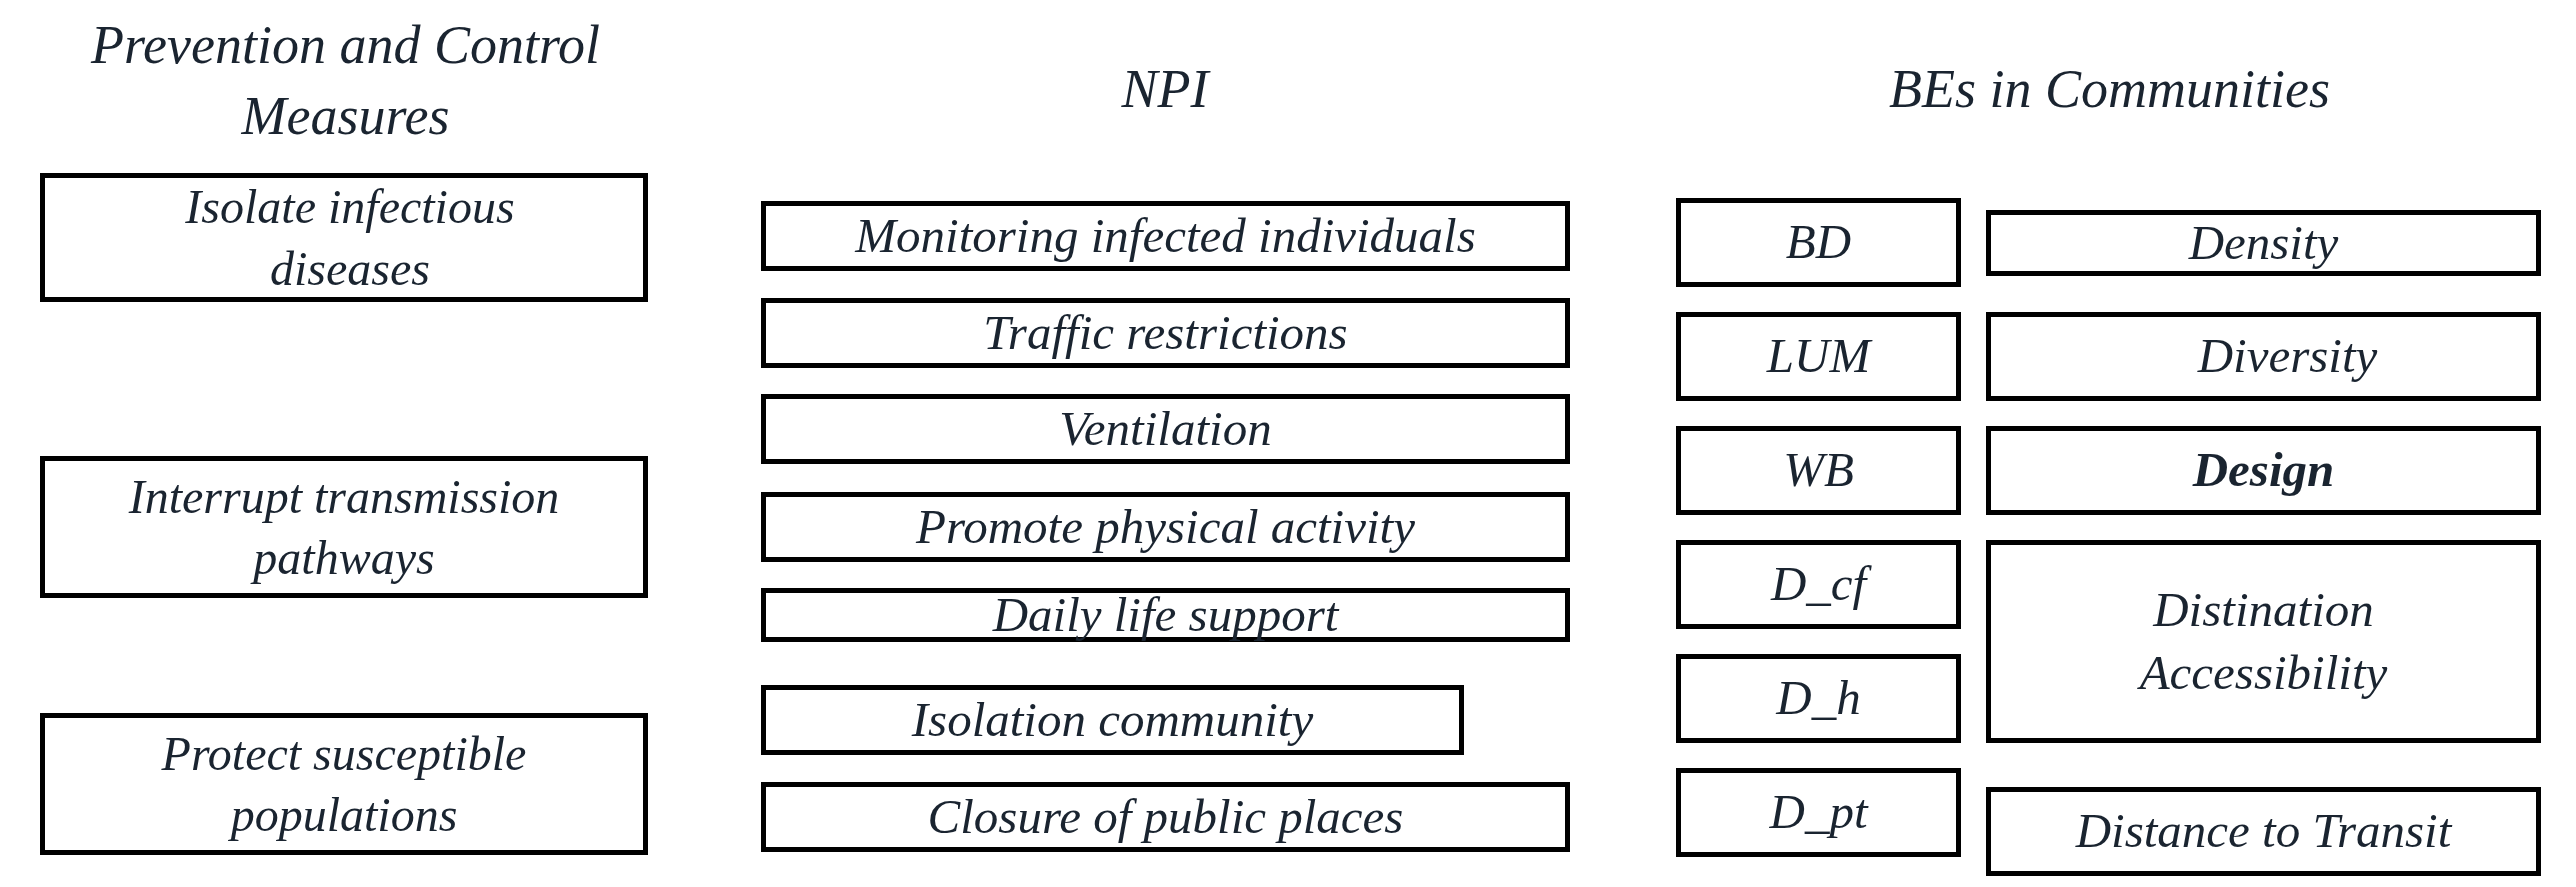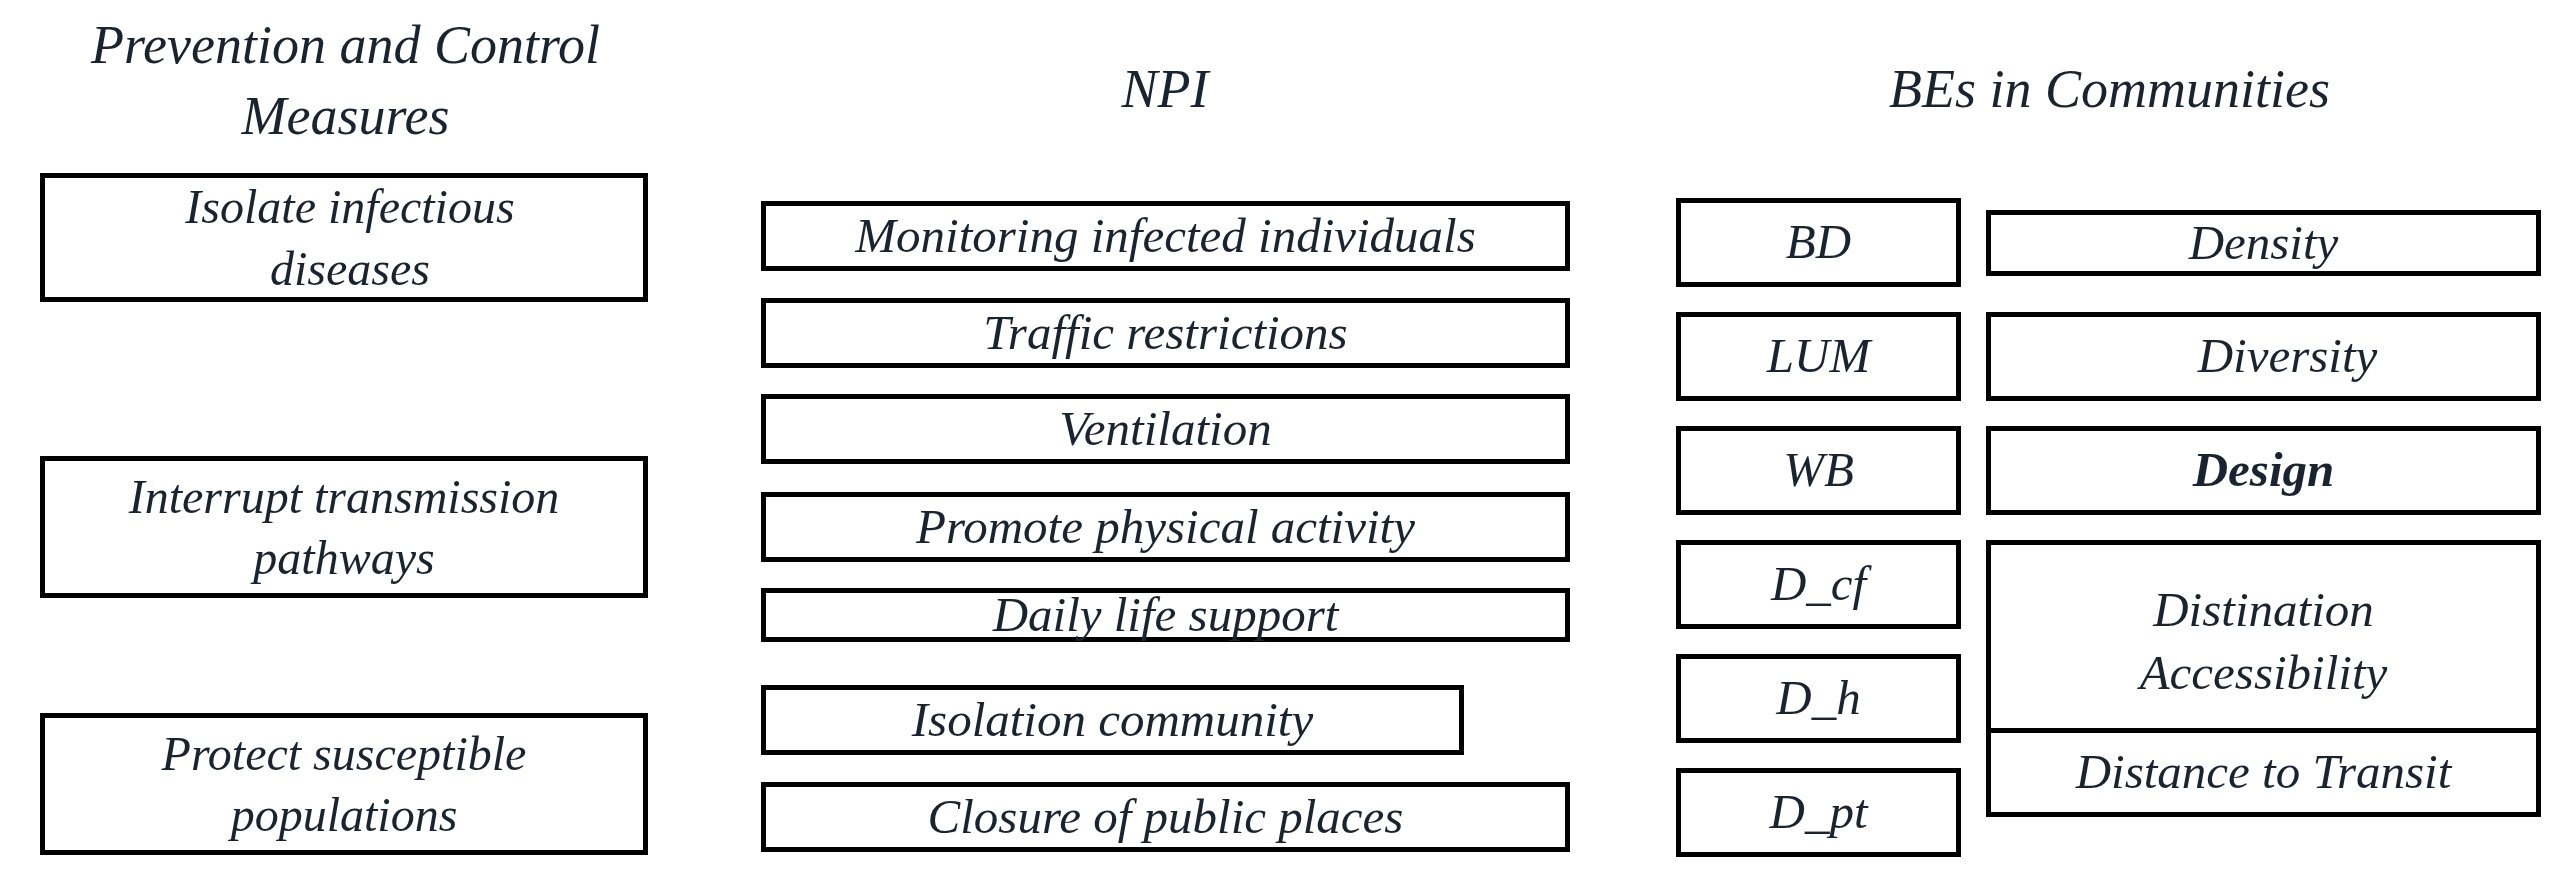--- a/index.html
+++ b/index.html
@@ -148,17 +148,17 @@
     </div>
     <div class="node" style="left: 1986px; top: 312px; width: 555px; height: 89px; padding-left: 48px;">
       <span class="lbl">Diversity</span>
     </div>
     <div class="node" style="left: 1986px; top: 426px; width: 555px; height: 89px; font-weight: bold;">
       <span class="lbl">Design</span>
     </div>
     <div class="node tall" style="left: 1986px; top: 540px; width: 555px; height: 203px;">
       <span class="lbl">Distination Accessibility</span>
     </div>
-    <div class="node" style="left: 1986px; top: 728px; width: 555px; height: 89px;">
+    <div class="node" style="left: 1986px; top: 787px; width: 555px; height: 89px;">
       <span class="lbl">Distance to Transit</span>
     </div>
   </div>
 
 
 </body></html>

